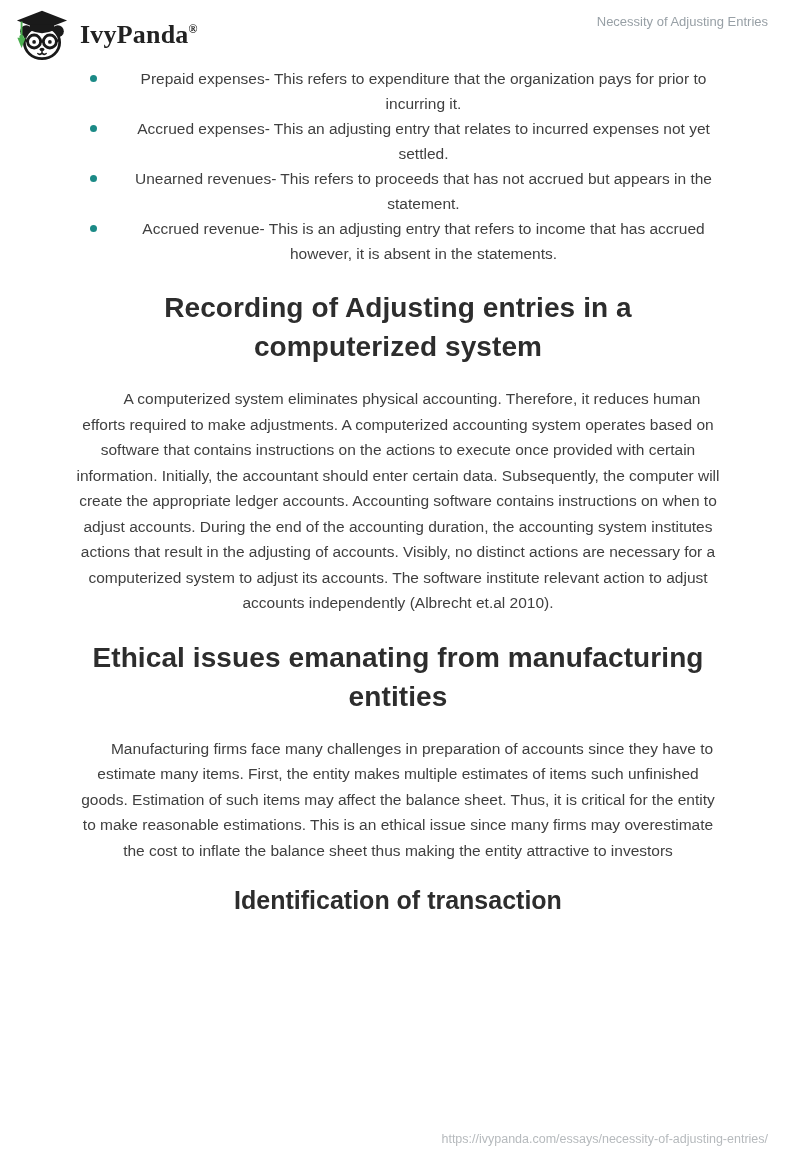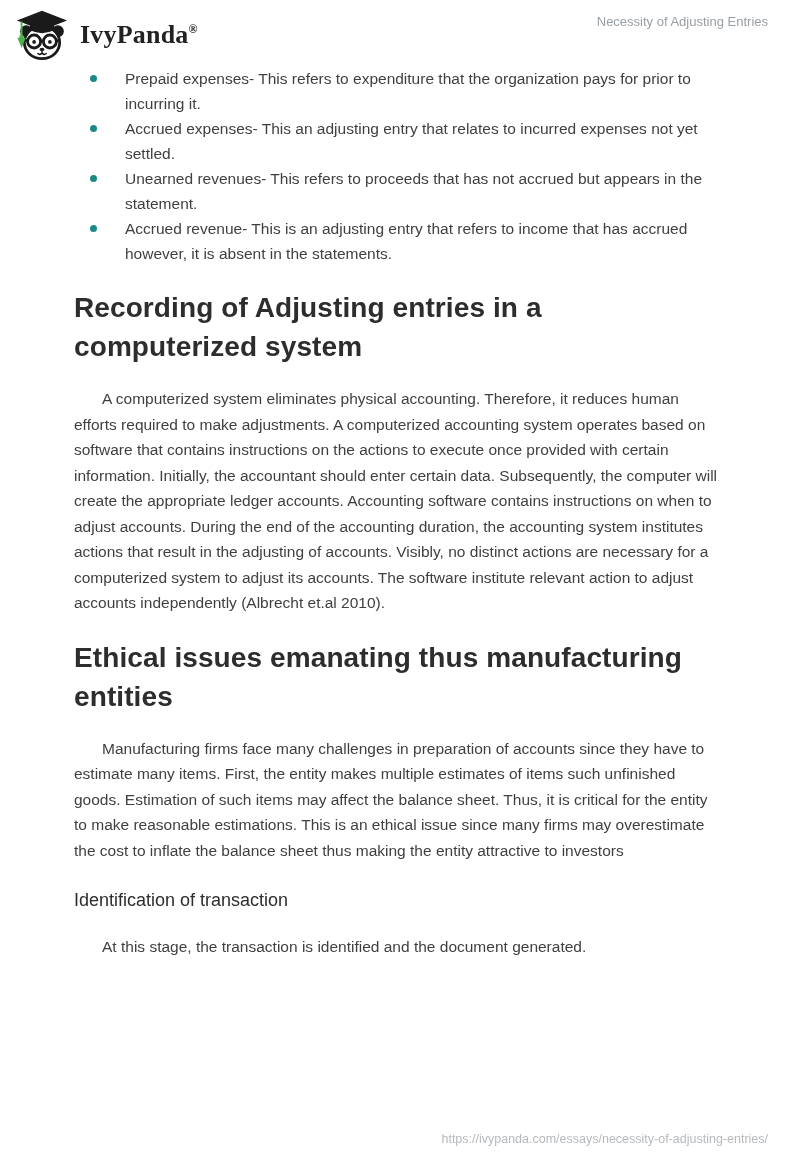--- a/index.html
+++ b/index.html
@@ -5,20 +5,21 @@
   * { margin: 0; padding: 0; box-sizing: border-box; }
   html, body { background: #ffffff; }
   .page {
     position: relative;
     width: 800px;
     height: 1160px;
     background: #ffffff;
     font-family: "Liberation Sans", sans-serif;
     color: var(--body-text, #3f3f3f);
     overflow: hidden;
+    text-align: center;
   }
   
   .header {
     position: relative;
     height: 62px;
     padding: 7px 32px 0 14px;
     display: flex;
     align-items: center;
   }
   .logo-wrap { width: 56px; height: 52px; flex: 0 0 auto; }
@@ -58,25 +59,25 @@
   }
   h2 {
     font-size: 28px;
     line-height: 39px;
     font-weight: 700;
     color: var(--heading-text, #2d2d2d);
     margin: 22px 0 20px 0;
     letter-spacing: 0.1px;
   }
   h3 {
-    font-size: 18px;
+    font-size: 25px;
     line-height: 27px;
-    font-weight: 400;
+    font-weight: 700;
     color: var(--heading-text, #2d2d2d);
-    margin: 24px 0 20px 0;
+    margin: 24px 0 4px 0;
   }
   p.body-par {
     font-size: 15.5px;
     line-height: 25.5px;
     text-indent: 28px;
     margin: 0 0 2px 0;
   }
   
   .footer-url {
     position: absolute;
@@ -143,23 +144,22 @@
       </li>
       <li>
         <span class="bullet-icon"></span>
         <span>Accrued revenue- This is an adjusting entry that refers to income that has accrued however, it is absent in the statements.</span>
       </li>
     </ul>
 
     <h2>Recording of Adjusting entries in a computerized system</h2>
     <p class="body-par">A computerized system eliminates physical accounting. Therefore, it reduces human efforts required to make adjustments. A computerized accounting system operates based on software that contains instructions on the actions to execute once provided with certain information. Initially, the accountant should enter certain data. Subsequently, the computer will create the appropriate ledger accounts. Accounting software contains instructions on when to adjust accounts. During the end of the accounting duration, the accounting system institutes actions that result in the adjusting of accounts. Visibly, no distinct actions are necessary for a computerized system to adjust its accounts. The software institute relevant action to adjust accounts independently (Albrecht et.al 2010).</p>
 
-    <h2>Ethical issues emanating thus manufacturing entities</h2>
+    <h2>Ethical issues emanating from manufacturing entities</h2>
     <p class="body-par">Manufacturing firms face many challenges in preparation of accounts since they have to estimate many items. First, the entity makes multiple estimates of items such unfinished goods. Estimation of such items may affect the balance sheet. Thus, it is critical for the entity to make reasonable estimations. This is an ethical issue since many firms may overestimate the cost to inflate the balance sheet thus making the entity attractive to investors</p>
 
     <h3>Identification of transaction</h3>
-    <p class="body-par">At this stage, the transaction is identified and the document generated.</p>
 
   </div>
 
   <a class="footer-url" href="#">https://ivypanda.com/essays/necessity-of-adjusting-entries/</a>
 
 </div>
 
 </body></html>

